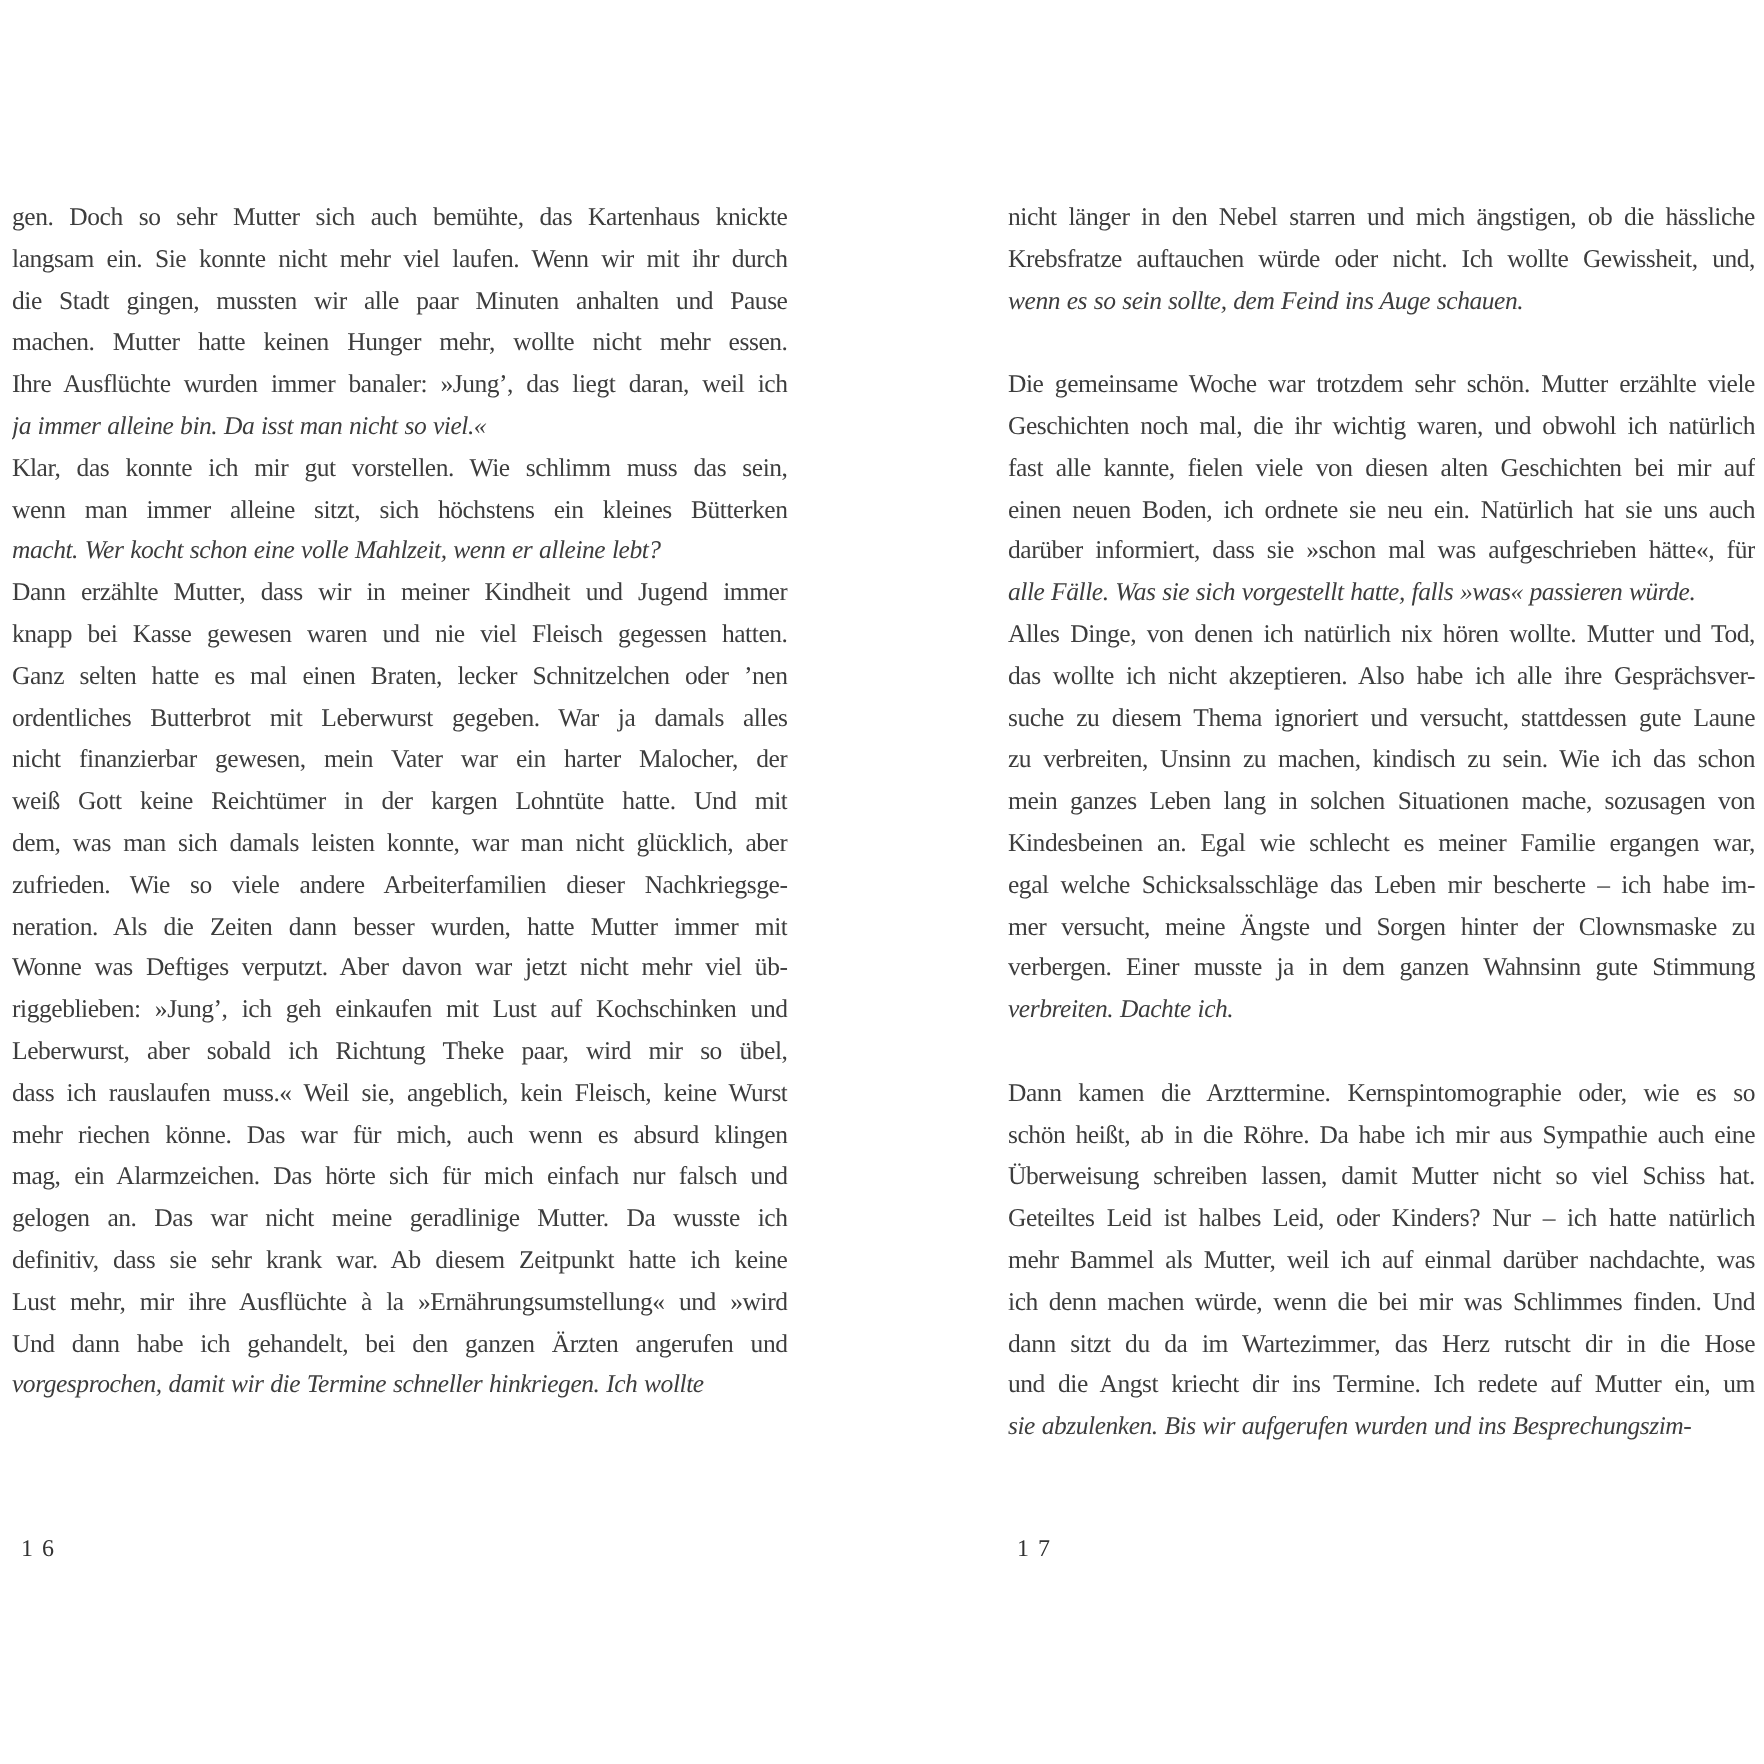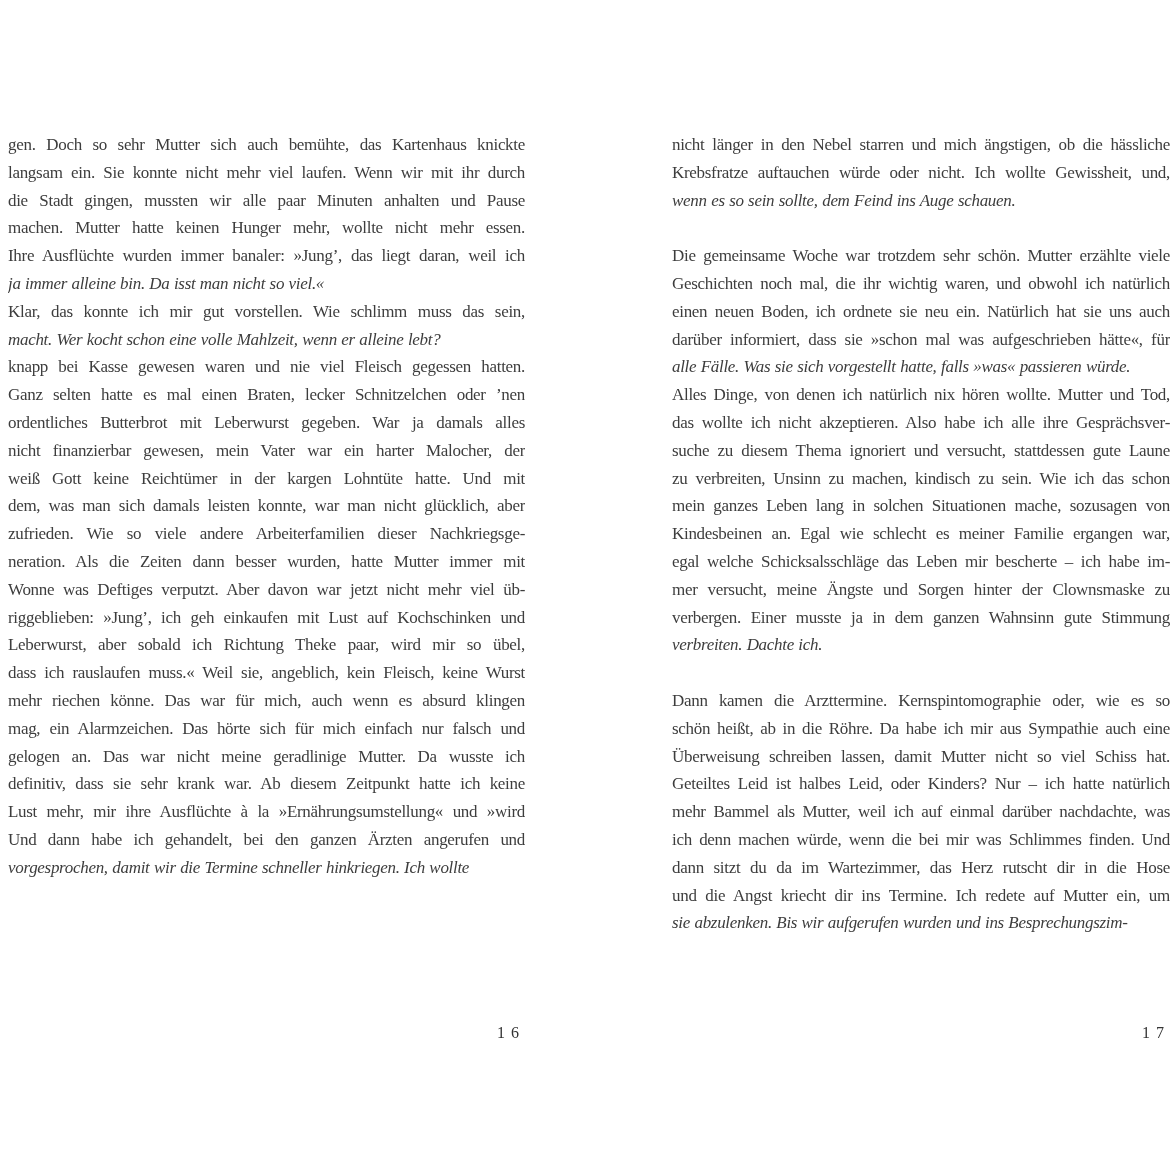--- a/index.html
+++ b/index.html
@@ -41,40 +41,42 @@
   .line.blank { visibility: hidden; }
   .pagenum {
     position: absolute;
     top: 1022px;
     height: 22px;
     line-height: 22px;
     font-size: 16px;
     letter-spacing: 6px;
     padding-left: 6px;
     box-sizing: border-box;
-    text-align: right;
+    text-align: left;
     color: #333333;
   }
   .pagenum.left  { left: 8px;   width: 517px; }
   .pagenum.right { left: 672px; width: 498px; }
 </style>
 </head>
 <body>
 
 <div class="spread">
 
   <div class="page-text left">
       <div class="line">gen. Doch so sehr Mutter sich auch bemühte, das Kartenhaus knickte</div>
       <div class="line">langsam ein. Sie konnte nicht mehr viel laufen. Wenn wir mit ihr durch</div>
       <div class="line">die Stadt gingen, mussten wir alle paar Minuten anhalten und Pause</div>
       <div class="line">machen. Mutter hatte keinen Hunger mehr, wollte nicht mehr essen.</div>
       <div class="line">Ihre Ausflüchte wurden immer banaler: »Jung’, das liegt daran, weil ich</div>
       <div class="line last">ja immer alleine bin. Da isst man nicht so viel.«</div>
       <div class="line">Klar, das konnte ich mir gut vorstellen. Wie schlimm muss das sein,</div>
+      <div class="line">wenn man immer alleine sitzt, sich höchstens ein kleines Bütterken</div>
       <div class="line last">macht. Wer kocht schon eine volle Mahlzeit, wenn er alleine lebt?</div>
+      <div class="line">Dann erzählte Mutter, dass wir in meiner Kindheit und Jugend immer</div>
       <div class="line">knapp bei Kasse gewesen waren und nie viel Fleisch gegessen hatten.</div>
       <div class="line">Ganz selten hatte es mal einen Braten, lecker Schnitzelchen oder ’nen</div>
       <div class="line">ordentliches Butterbrot mit Leberwurst gegeben. War ja damals alles</div>
       <div class="line">nicht finanzierbar gewesen, mein Vater war ein harter Malocher, der</div>
       <div class="line">weiß Gott keine Reichtümer in der kargen Lohntüte hatte. Und mit</div>
       <div class="line">dem, was man sich damals leisten konnte, war man nicht glücklich, aber</div>
       <div class="line">zufrieden. Wie so viele andere Arbeiterfamilien dieser Nachkriegsge-</div>
       <div class="line">neration. Als die Zeiten dann besser wurden, hatte Mutter immer mit</div>
       <div class="line">Wonne was Deftiges verputzt. Aber davon war jetzt nicht mehr viel üb-</div>
       <div class="line">riggeblieben: »Jung’, ich geh einkaufen mit Lust auf Kochschinken und</div>
@@ -89,20 +91,21 @@
       <div class="line last">vorgesprochen, damit wir die Termine schneller hinkriegen. Ich wollte</div>
     </div>
 
   <div class="page-text right">
       <div class="line">nicht länger in den Nebel starren und mich ängstigen, ob die hässliche</div>
       <div class="line">Krebsfratze auftauchen würde oder nicht. Ich wollte Gewissheit, und,</div>
       <div class="line last">wenn es so sein sollte, dem Feind ins Auge schauen.</div>
       <div class="line last blank">&nbsp;</div>
       <div class="line">Die gemeinsame Woche war trotzdem sehr schön. Mutter erzählte viele</div>
       <div class="line">Geschichten noch mal, die ihr wichtig waren, und obwohl ich natürlich</div>
+      <div class="line">fast alle kannte, fielen viele von diesen alten Geschichten bei mir auf</div>
       <div class="line">einen neuen Boden, ich ordnete sie neu ein. Natürlich hat sie uns auch</div>
       <div class="line">darüber informiert, dass sie »schon mal was aufgeschrieben hätte«, für</div>
       <div class="line last">alle Fälle. Was sie sich vorgestellt hatte, falls »was« passieren würde.</div>
       <div class="line">Alles Dinge, von denen ich natürlich nix hören wollte. Mutter und Tod,</div>
       <div class="line">das wollte ich nicht akzeptieren. Also habe ich alle ihre Gesprächsver-</div>
       <div class="line">suche zu diesem Thema ignoriert und versucht, stattdessen gute Laune</div>
       <div class="line">zu verbreiten, Unsinn zu machen, kindisch zu sein. Wie ich das schon</div>
       <div class="line">mein ganzes Leben lang in solchen Situationen mache, sozusagen von</div>
       <div class="line">Kindesbeinen an. Egal wie schlecht es meiner Familie ergangen war,</div>
       <div class="line">egal welche Schicksalsschläge das Leben mir bescherte – ich habe im-</div>

